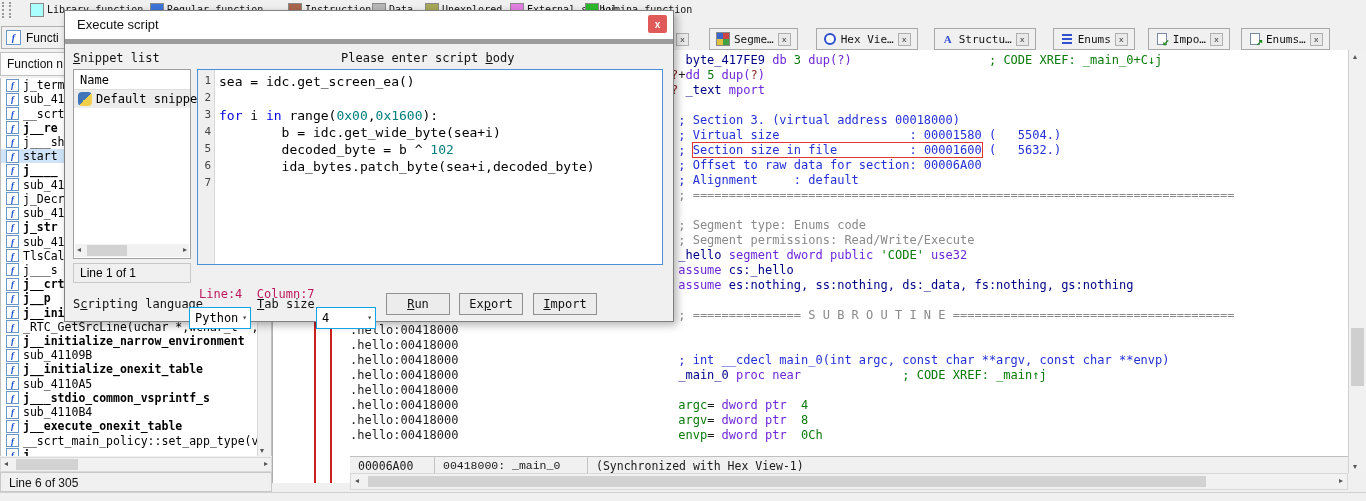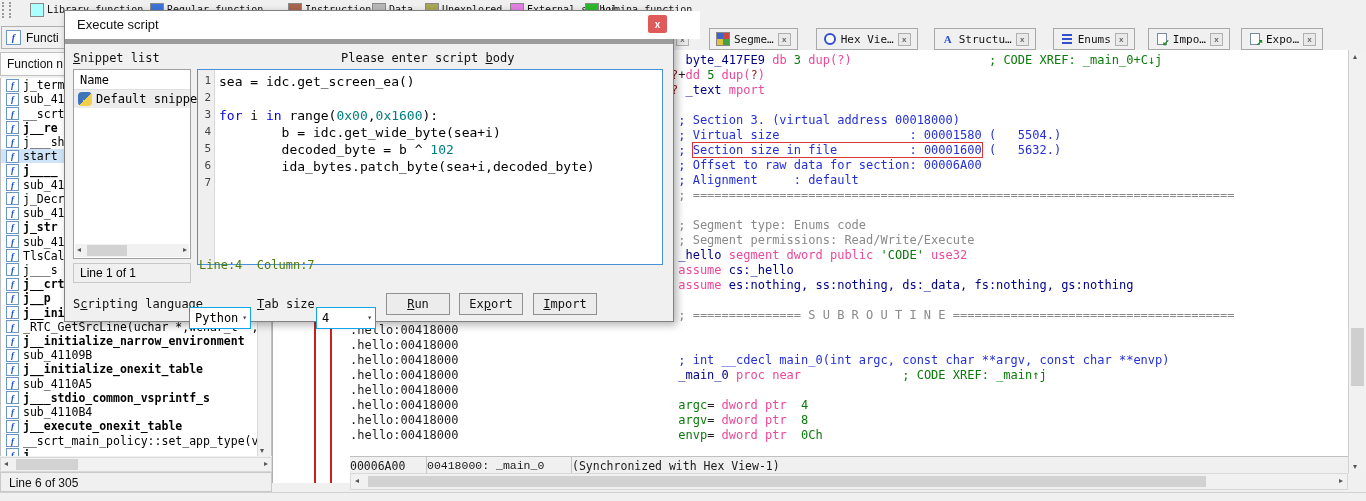--- a/index.html
+++ b/index.html
@@ -44,28 +44,28 @@
                padding:3px 0 0 8px;}
   
   #arrows{position:absolute;left:272px;top:50px;width:78px;height:433px;background:#fff;
           border-left:1px solid #b0b0b0;box-sizing:border-box;}
   .redline{position:absolute;top:0;width:2px;height:433px;background:#cc2020;}
   #code{position:absolute;left:350px;top:50px;width:998px;height:406px;background:#fff;overflow:hidden;}
   #disasm-lines{position:absolute;left:0;top:3px;}
   .dl{height:15px;font:12px "DejaVu Sans Mono",monospace;white-space:pre;width:max-content;}
   .dl.hl{background:#e6e6e6;}
   .pfx{display:inline-block;width:321px;color:#1c1c1c;}
-  .t-nav{color:#000086;} .t-blu{color:#ec4899;} .t-grn{color:#0a7a0a;}
+  .t-nav{color:#000086;} .t-blu{color:#6d28d9;} .t-grn{color:#0a7a0a;}
   .t-gry{color:#8a8a8a;} .t-mar{color:#8c1a1a;} .t-blk{color:#1a1a1a;}
   .t-cmb{color:#2430d6;}
   .t-box{outline:1px solid #e03535;}
   #disasm-status{position:absolute;left:350px;top:456px;width:998px;height:17px;background:#f0f0f0;
                  border-top:1px solid #c0c0c0;display:flex;box-sizing:border-box;
                  font:11.5px "DejaVu Sans Mono",monospace;color:#1a1a1a;}
-  #disasm-status .cell{padding:2px 6px 0 0;border-right:1px solid #c4c4c4;white-space:pre;}
+  #disasm-status .cell{padding:2px 6px 0 8px;border-right:1px solid #c4c4c4;white-space:pre;}
   #disasm-status .cell:last-child{border-right:none;}
   #disasm-hsb{position:absolute;left:350px;top:473px;width:998px;height:17px;background:#f1f1f1;
               border:1px solid #d8d8d8;box-sizing:border-box;}
   #disasm-hsb .thumb{position:absolute;left:17px;top:2px;width:838px;height:11px;background:#d2d2d2;}
   #disasm-vsb{position:absolute;left:1348px;top:50px;width:18px;height:423px;background:#f1f1f1;
               border-left:1px solid #d0d0d0;box-sizing:border-box;}
   #disasm-vsb .thumb{position:absolute;left:2px;top:278px;width:13px;height:58px;background:#cfcfcf;}
   #disasm-vsb .arr-up{position:absolute;left:4px;top:2px;font-size:8px;color:#555;}
   #disasm-vsb .arr-dn{position:absolute;left:4px;bottom:2px;font-size:8px;color:#555;}
   #bottom-strip{position:absolute;left:0;top:492px;width:1366px;height:9px;background:#f0f0f0;
@@ -85,21 +85,21 @@
   .hexview-icon i{display:block;width:8px;height:8px;border:2px solid #3050d0;border-radius:50%;background:#fff;}
   .structures-icon{color:#3050d0;font:bold 11px "Liberation Serif",serif;}
   .enums-icon i{display:block;width:10px;height:10px;
      background:repeating-linear-gradient(#3050d0 0 2px, transparent 2px 4px);}
   .page{width:10px;height:12px;background:#fff;border:1px solid #7a8aa0;box-sizing:border-box;}
   .imports-icon b,.exports-icon b{position:absolute;font:bold 9px "DejaVu Sans",sans-serif;color:#108810;
      right:-1px;bottom:-2px;}
   
   #dialog{position:absolute;left:64px;top:10px;width:610px;height:312px;background:#f0f0f0;
           border:1px solid #808080;box-shadow:3px 3px 8px rgba(0,0,0,.3);box-sizing:border-box;}
-  #dtitle{position:absolute;left:0;top:0;width:100%;height:28px;background:#ffffff;padding-left:27px;}
+  #dtitle{position:absolute;left:0;top:0;width:100%;height:28px;background:#ffffff;}
   #dtitle span{position:absolute;left:12px;top:6px;font-size:13px;color:#111;}
   #dclose{position:absolute;right:6px;top:4px;width:19px;height:18px;background:#e05a5a;border-radius:2px;
           color:#fff;display:flex;align-items:center;justify-content:center;
           font:bold 10px "Liberation Sans",sans-serif;}
   #dband{position:absolute;left:0;top:28px;width:100%;height:5px;background:#9c9c9c;}
   .dlabel{position:absolute;font:12px "DejaVu Sans Mono",monospace;color:#111;white-space:pre;}
   #slist{position:absolute;left:8px;top:58px;width:118px;height:190px;background:#fff;
          border:1px solid #a0a0a0;box-sizing:border-box;}
   #slist-header{height:20px;border-bottom:1px solid #e0e0e0;padding:3px 0 0 6px;
                 font:12px "DejaVu Sans Mono",monospace;box-sizing:border-box;}
@@ -112,21 +112,21 @@
   #slist-status{position:absolute;left:8px;top:252px;width:118px;height:20px;background:#f0f0f0;
                 border:1px solid #c8c8c8;box-sizing:border-box;font-size:12px;padding:2px 0 0 6px;}
   #editor{position:absolute;left:132px;top:58px;width:466px;height:196px;background:#fff;
           border:1px solid #4a90d8;box-sizing:border-box;}
   #gutter{position:absolute;left:0;top:0;bottom:0;width:17px;background:#efefef;
           border-right:1px solid #d8d8d8;padding-top:4px;box-sizing:border-box;}
   .gn{height:17px;font:11px "DejaVu Sans Mono",monospace;color:#444;text-align:right;padding-right:3px;}
   #ecode{position:absolute;left:21px;top:4px;right:0;bottom:0;overflow:hidden;}
   .el{height:17px;font:13px "DejaVu Sans Mono",monospace;white-space:pre;color:#000;}
   .t-k{color:#000;} .t-pk{color:#0000e6;} .t-pn{color:#007d7d;}
-  #ed-status{position:absolute;left:134px;top:247px;font:12px "DejaVu Sans Mono",monospace;color:#4d7c0f;white-space:pre;}
+  #ed-status{position:absolute;left:134px;top:276px;font:12px "DejaVu Sans Mono",monospace;color:#be185d;white-space:pre;}
   .combo{position:absolute;top:296px;height:22px;background:#fff;border:1px solid #0ea5e9;
          box-sizing:border-box;font:12px "DejaVu Sans Mono",monospace;padding:3px 0 0 5px;}
   .combo .chev{position:absolute;right:3px;top:5px;font-size:8px;color:#444;}
   .dbtn{position:absolute;top:282px;width:64px;height:22px;background:#ececec;border:1px solid #909090;
         box-sizing:border-box;display:flex;align-items:center;justify-content:center;
         font:12px "DejaVu Sans Mono",monospace;color:#111;}
 </style>
 </head>
 <body>
 
@@ -201,21 +201,21 @@
           <b>↙</b>
         </span>
         <span>Impo…</span>
         <span class="tclose">x</span>
       </div>
       <div class="tab" style="margin-left: 11px;">
         <span class="tico exports-icon">
           <span class="page"></span>
           <b>↗</b>
         </span>
-        <span>Expo…</span>
+        <span>Enums…</span>
         <span class="tclose">x</span>
       </div>
     </div>
 
   <div id="func-header">Function n</div>
   <div id="func-rows">
       <div class="frow"><span class="fi">f</span><span>j_term</span></div>
       <div class="frow"><span class="fi">f</span><span>sub_411</span></div>
       <div class="frow"><span class="fi">f</span><span>__scrt_</span></div>
       <div class="frow bold"><span class="fi">f</span><span>j__re</span></div>

